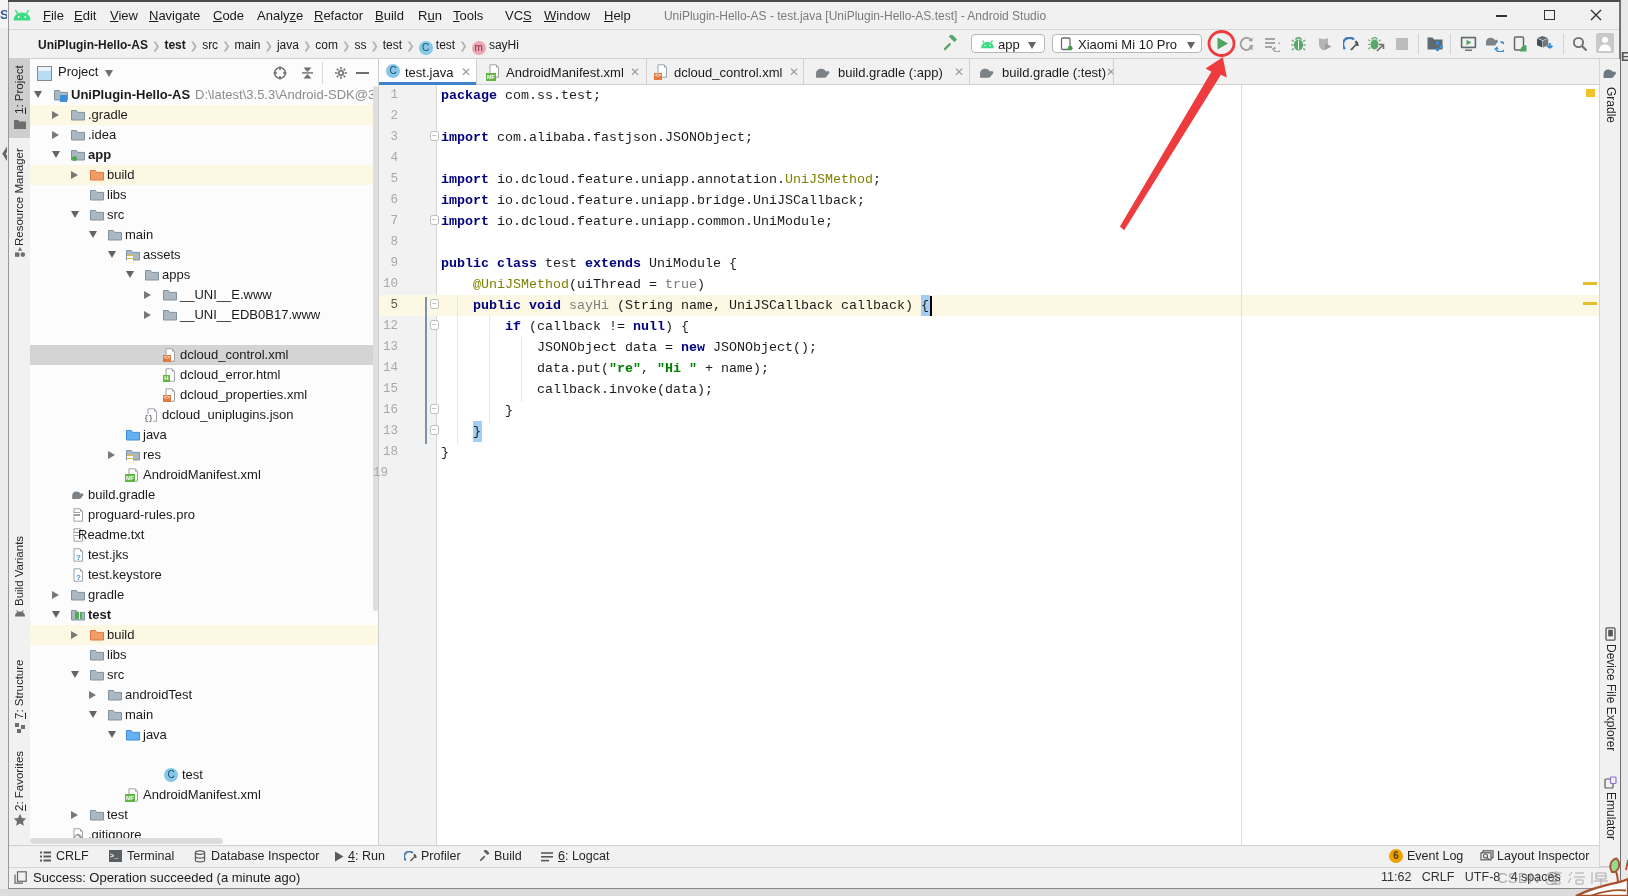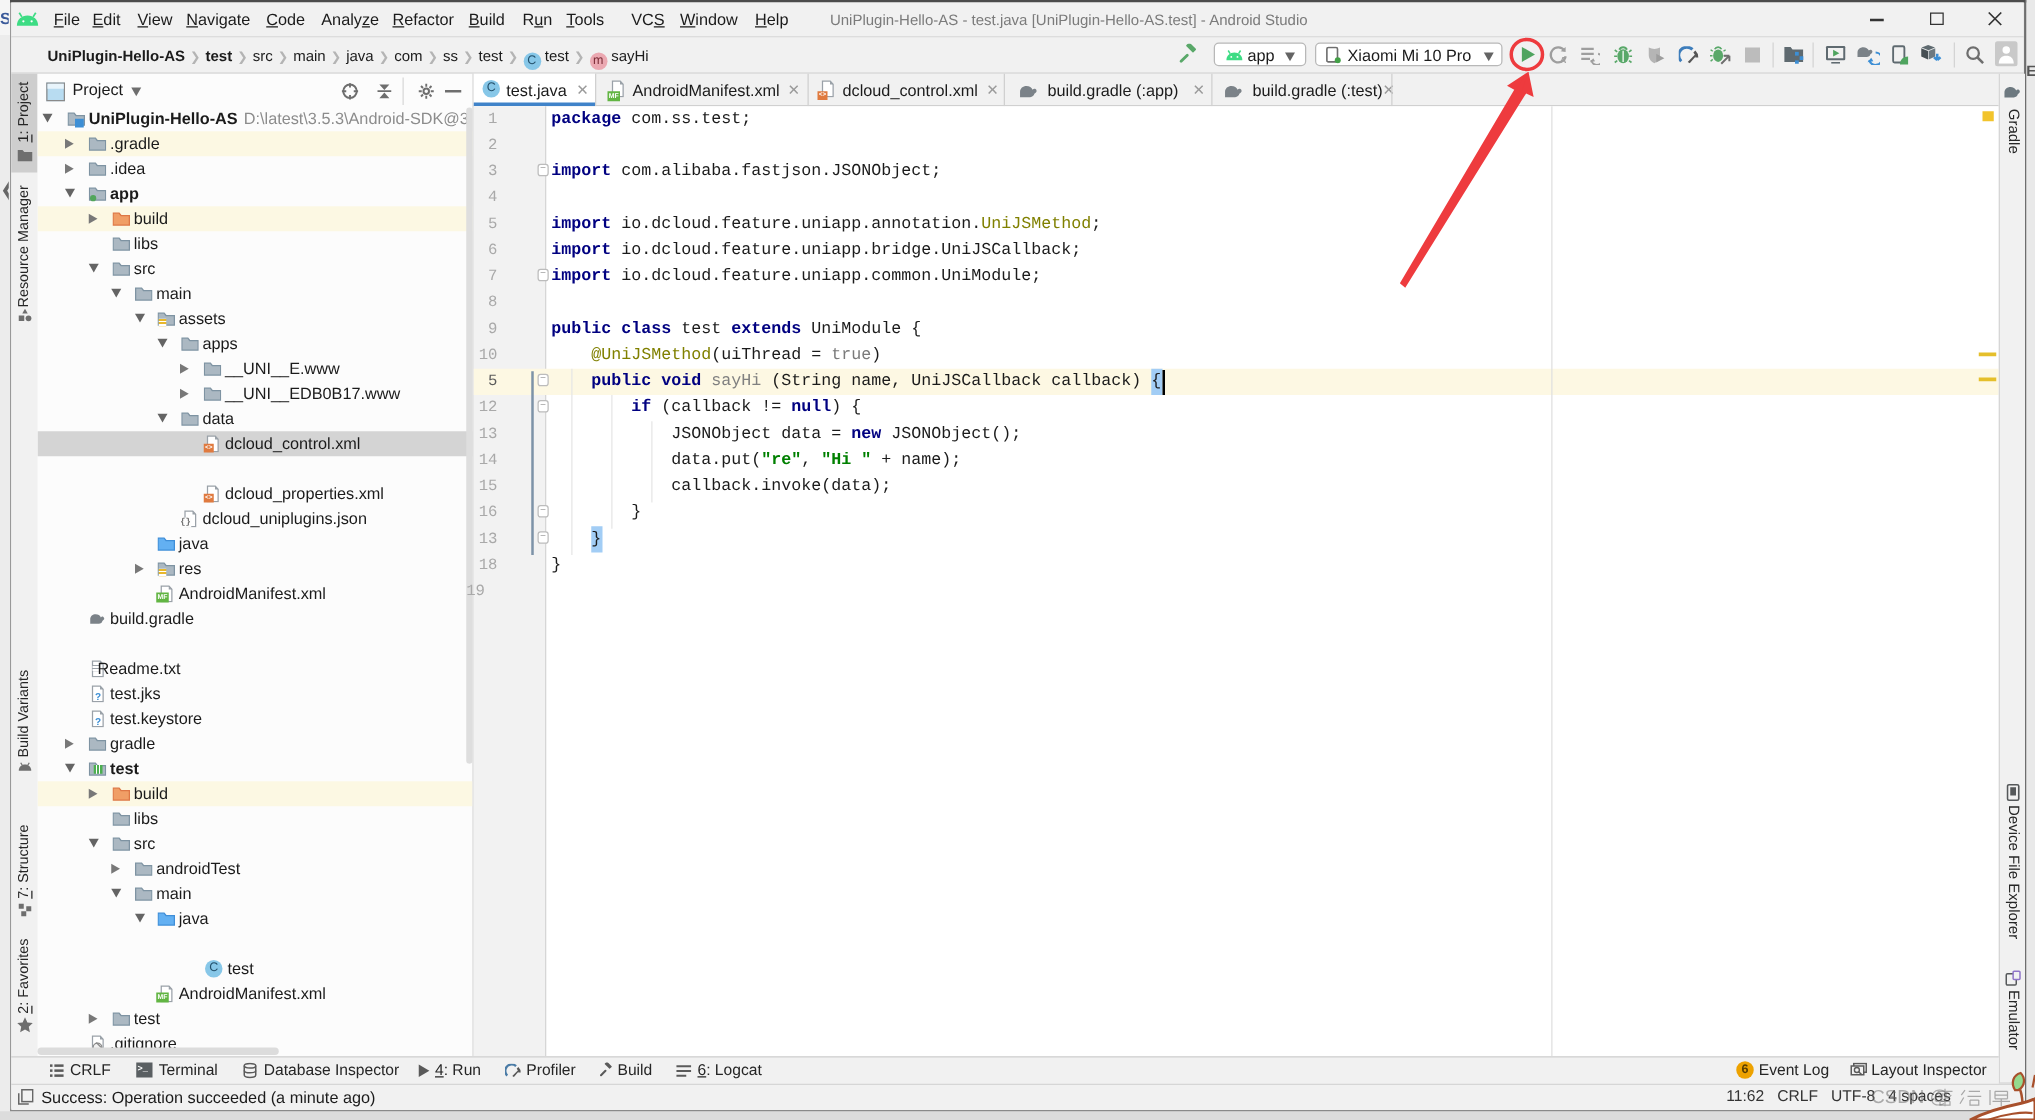--- a/index.html
+++ b/index.html
@@ -349,33 +349,33 @@
       </svg>
       <span class="lb" style="left:150px">__UNI__E.www</span>
     </div>
 <div class="tr" style="top:246px">
       <b class="ar arr" style="left:114px"></b>
       <svg style="left:133px;fill:#abb8c2;stroke:#7e93a2;stroke-width:1" width="14" height="14">
         <use href="#fo"></use>
       </svg>
       <span class="lb" style="left:150px">__UNI__EDB0B17.www</span>
     </div>
-<div class="tr" style="top:266px">
-      <b class="ar ard" style="left:96px"></b>
-      <svg style="left:115px;fill:#abb8c2;stroke:#7e93a2;stroke-width:1" width="14" height="14">
-        <use href="#fo"></use>
-      </svg>
-      <span class="lb" style="left:132px">data</span>
-    </div>
 <div class="tr" style="top:286px">
       <svg style="left:133px" width="14" height="14">
         <use href="#pg"></use>
       </svg>
       <i class="a" style="left:133px;top:10px;width:8px;height:7px;background:#e07a3f;color:#fff;font:bold 5px/7px 'Liberation Mono';text-align:center;font-style:normal">&lt;&gt;</i>
       <span class="lb" style="left:150px">dcloud_control.xml</span>
+    </div>
+<div class="tr" style="top:306px">
+      <svg style="left:133px" width="14" height="14">
+        <use href="#pg"></use>
+      </svg>
+      <i class="a" style="left:133px;top:10px;width:7px;height:7px;background:#62b543;color:#fff;font:bold 6px/7px 'Liberation Sans';text-align:center;font-style:normal">H</i>
+      <span class="lb" style="left:150px">dcloud_error.html</span>
     </div>
 <div class="tr" style="top:326px">
       <svg style="left:133px" width="14" height="14">
         <use href="#pg"></use>
       </svg>
       <i class="a" style="left:133px;top:10px;width:8px;height:7px;background:#e07a3f;color:#fff;font:bold 5px/7px 'Liberation Mono';text-align:center;font-style:normal">&lt;&gt;</i>
       <span class="lb" style="left:150px">dcloud_properties.xml</span>
     </div>
 <div class="tr" style="top:346px">
       <svg style="left:115px" width="14" height="14">
@@ -403,20 +403,27 @@
         <use href="#pg"></use>
       </svg>
       <i class="a" style="left:95px;top:9px;width:10px;height:8px;background:#62b543;color:#fff;font:bold 5.5px/8px 'Liberation Sans';text-align:center;font-style:normal">MF</i>
       <span class="lb" style="left:113px">AndroidManifest.xml</span>
     </div>
 <div class="tr" style="top:426px">
       <svg class="a" style="left:41px;top:4px" width="15" height="12" viewBox="0 0 19 15">
         <path d="M1.5 12.6 L1.5 8 C1.5 5 4 3 7 3 C9.5 3 11.5 4.2 12.3 6.2 C12.8 5.4 13.9 5 14.8 5.6 C15.9 6.3 16 7.8 15.1 8.6 L13.8 9.7 C13.5 11.4 12 12.4 10.2 12.6 Z" fill="#7b8288"></path>
       </svg>
       <span class="lb" style="left:58px">build.gradle</span>
+    </div>
+<div class="tr" style="top:446px">
+      <svg style="left:41px" width="14" height="14">
+        <use href="#pg"></use>
+      </svg>
+      <i class="a" style="left:44px;top:7px;width:6px;height:5px;background:repeating-linear-gradient(#9aa1a8 0 1px,#fff 1px 2.5px)"></i>
+      <span class="lb" style="left:58px">proguard-rules.pro</span>
     </div>
 <div class="tr" style="top:466px">
       <svg style="left:41px" width="14" height="14">
         <use href="#pg"></use>
       </svg>
       <i class="a" style="left:44px;top:7px;width:6px;height:5px;background:repeating-linear-gradient(#9aa1a8 0 1px,#fff 1px 2.5px)"></i>
       <span class="lb" style="left:48px">Readme.txt</span>
     </div>
 <div class="tr" style="top:486px">
       <svg style="left:41px" width="14" height="14">

